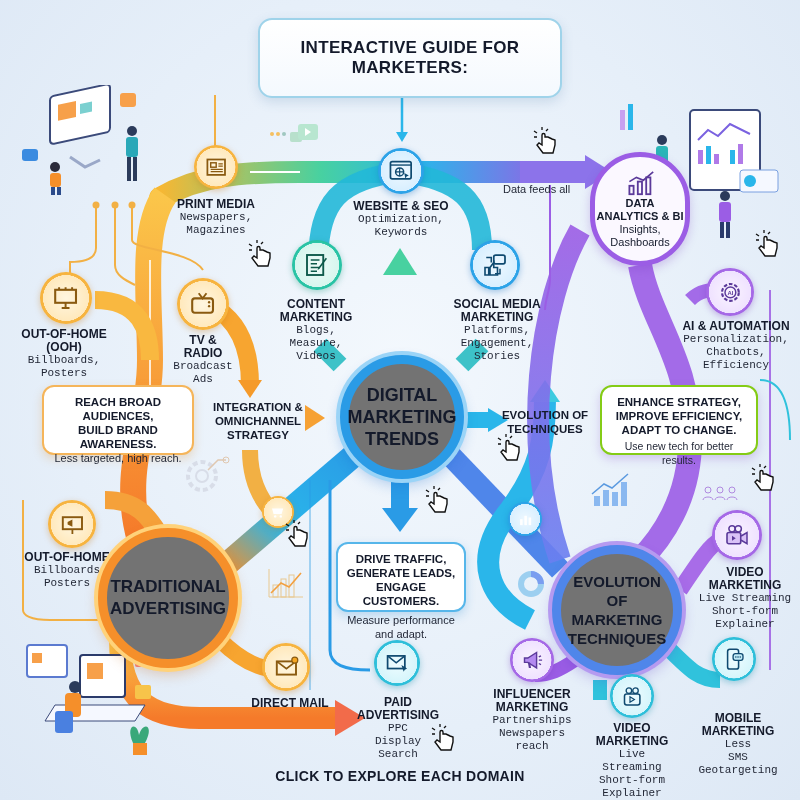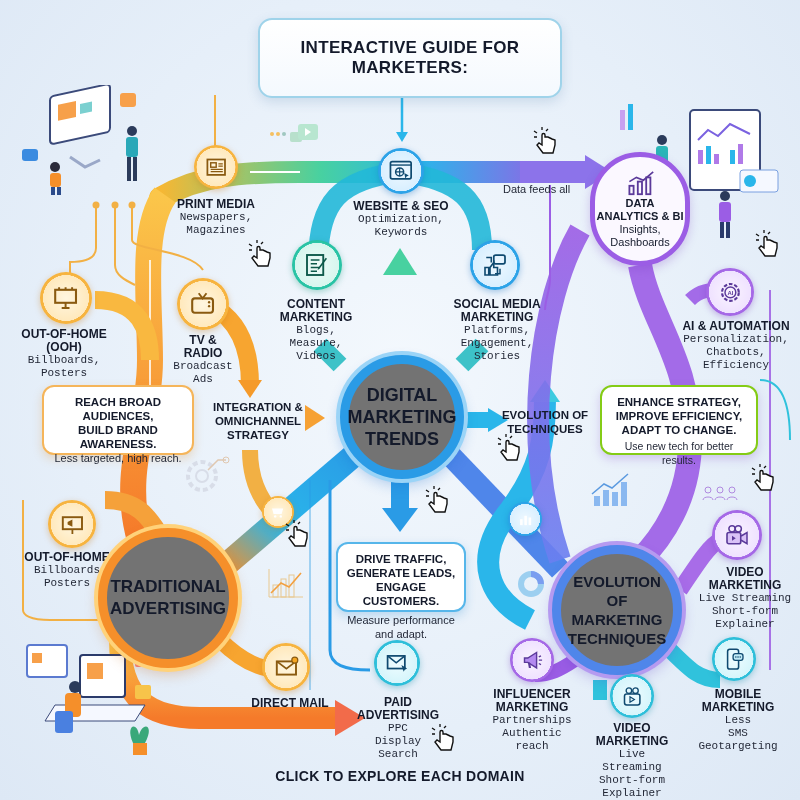--- a/index.html
+++ b/index.html
@@ -451,21 +451,21 @@
   <svg viewBox="0 0 24 24">
       <path d="M5 10h3l8-5v14l-8-5H5z" fill="#b48af0" stroke="#5b3a9a" stroke-width="1.3"></path>
       <path d="M8 14l1 5h2l-1-5" fill="#5b3a9a"></path>
       <path d="M18 9l2-1M18 12h3M18 15l2 1" stroke="#5b3a9a" stroke-width="1.2"></path>
     </svg>
 </div>
 <div class="label" style="left:486px;top:688px;width:92px">
   <b>INFLUENCER</b>
   <b>MARKETING</b>
   <span class="sub">Partnerships</span>
-  <span class="sub">Authentic</span>
+  <span class="sub">Newspapers</span>
   <span class="sub">reach</span>
 </div>
 
 <div class="node cyan" style="left:610px;top:674px;width:44px;height:44px">
   <svg viewBox="0 0 24 24">
       <rect x="5" y="10" width="14" height="10" rx="2" fill="none" stroke="#0f4a70" stroke-width="1.4"></rect>
       <circle cx="9" cy="7" r="2.5" fill="none" stroke="#0f4a70" stroke-width="1.2"></circle>
       <circle cx="15" cy="7" r="2.5" fill="none" stroke="#0f4a70" stroke-width="1.2"></circle>
       <path d="M10 12.5v5l4-2.5z" fill="none" stroke="#0f4a70" stroke-width="1.1"></path>
     </svg>
@@ -480,21 +480,21 @@
 
 <div class="node cyan" style="left:712px;top:637px;width:44px;height:44px">
   <svg viewBox="0 0 24 24">
       <rect x="6" y="3" width="10" height="18" rx="2" fill="none" stroke="#0f4a70" stroke-width="1.4"></rect>
       <rect x="11" y="7" width="9" height="6" rx="2" fill="#bfeaf5" stroke="#0f4a70" stroke-width="1.2"></rect>
       <circle cx="13.5" cy="10" r=".7" fill="#0f4a70"></circle>
       <circle cx="15.5" cy="10" r=".7" fill="#0f4a70"></circle>
       <circle cx="17.5" cy="10" r=".7" fill="#0f4a70"></circle>
     </svg>
 </div>
-<div class="label" style="left:690px;top:688px;width:96px">
+<div class="label" style="left:690px;top:712px;width:96px">
   <b>MOBILE</b>
   <b>MARKETING</b>
   <span class="sub">Less</span>
   <span class="sub">SMS</span>
   <span class="sub">Geotargeting</span>
 </div>
 
 <svg class="cursor" style="left:245px;top:238px" viewBox="0 0 30 32">
     <path d="M12 10v10l-3-2-2 2 6 8h10l2-8v-5l-3-1-2-1-2-1-3 0V10c0-2-3-2-3 0z" fill="#fff" stroke="#111" stroke-width="1.4"></path>
     <path d="M4 6l3 2M12 2v3M4 12h3M18 4l-2 2" stroke="#111" stroke-width="1.3"></path>

